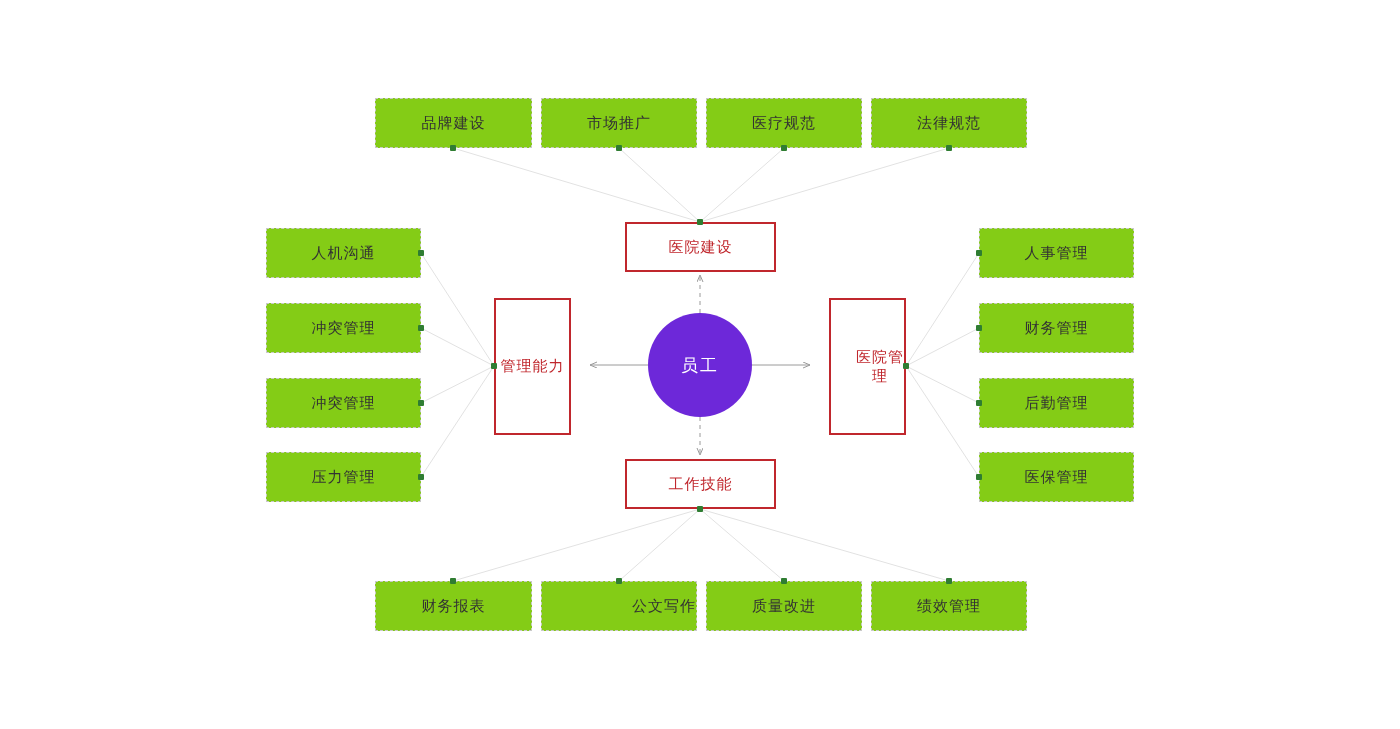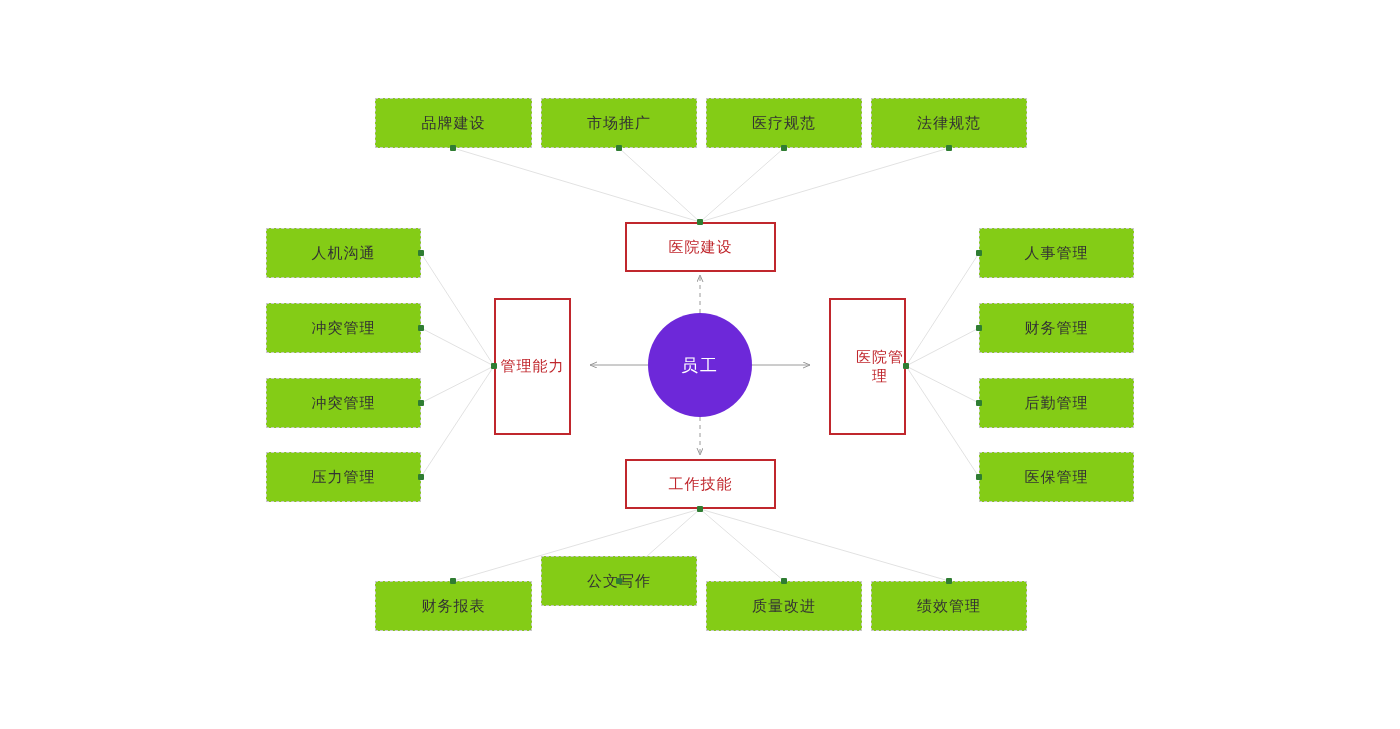--- a/index.html
+++ b/index.html
@@ -143,21 +143,21 @@
       </div>
       <div class="dot" style="left: 979px; top: 403px;"></div>
       <div class="node leaf" style="left: 979px; top: 452px; width: 155px; height: 50px;">
         <span>医保管理</span>
       </div>
       <div class="dot" style="left: 979px; top: 477px;"></div>
       <div class="node leaf" style="left: 375px; top: 581px; width: 157px; height: 50px;">
         <span>财务报表</span>
       </div>
       <div class="dot" style="left: 453px; top: 581px;"></div>
-      <div class="node leaf" style="left: 541px; top: 556px; width: 156px; height: 50px;">
+      <div class="node leaf" style="left: 541px; top: 581px; width: 156px; height: 50px; justify-content: flex-end;">
         <span>公文写作</span>
       </div>
       <div class="dot" style="left: 619px; top: 581px;"></div>
       <div class="node leaf" style="left: 706px; top: 581px; width: 156px; height: 50px;">
         <span>质量改进</span>
       </div>
       <div class="dot" style="left: 784px; top: 581px;"></div>
       <div class="node leaf" style="left: 871px; top: 581px; width: 156px; height: 50px;">
         <span>绩效管理</span>
       </div>

